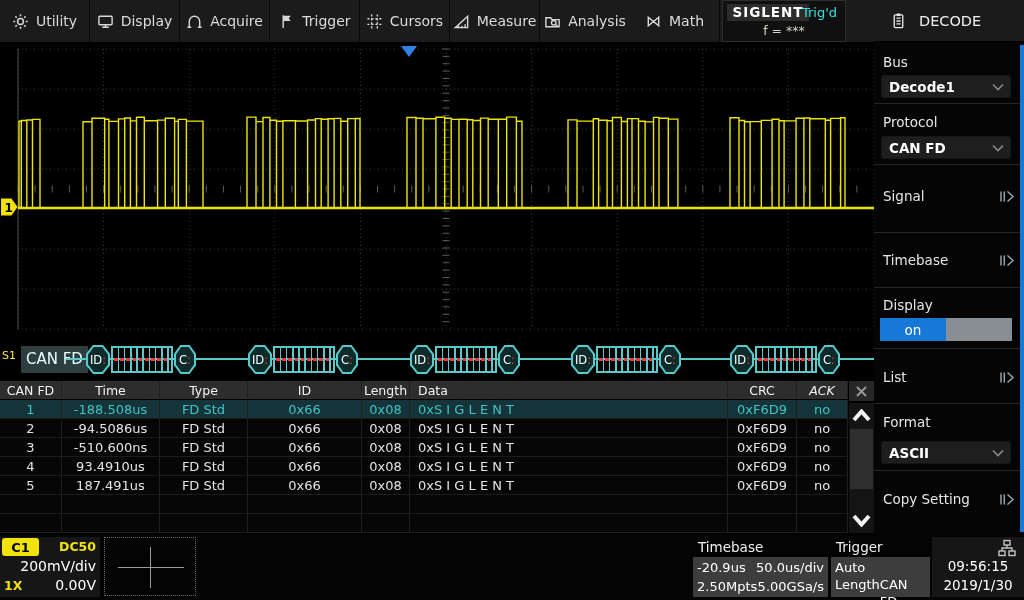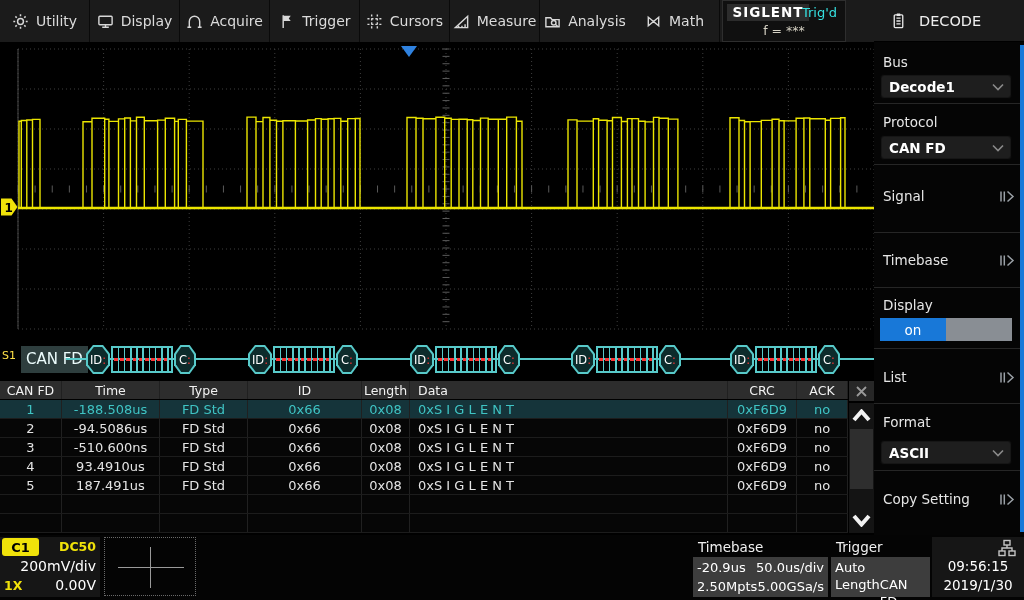--- a/index.html
+++ b/index.html
@@ -438,21 +438,21 @@
 
 <div id="decode-table">
     <div class="tr head">
       <div class="td" style="width: 62px;">CAN FD</div>
       <div class="td" style="width: 98px;">Time</div>
       <div class="td" style="width: 88px;">Type</div>
       <div class="td" style="width: 114px;">ID</div>
       <div class="td" style="width: 48px;">Length</div>
       <div class="td left" style="width: 318px;">Data</div>
       <div class="td" style="width: 69px;">CRC</div>
-      <div class="td" style="width: 51px;">ACK</div>
+      <div class="td" style="width: 51px; font-style: italic;">ACK</div>
     </div>
     <div class="tr sel">
       <div class="td" style="width: 62px;">1</div>
       <div class="td" style="width: 98px;">-188.508us</div>
       <div class="td" style="width: 88px;">FD Std</div>
       <div class="td" style="width: 114px;">0x66</div>
       <div class="td" style="width: 48px;">0x08</div>
       <div class="td left" style="width: 318px;">0xS I G L E N T</div>
       <div class="td" style="width: 69px;">0xF6D9</div>
       <div class="td" style="width: 51px;">no</div>

